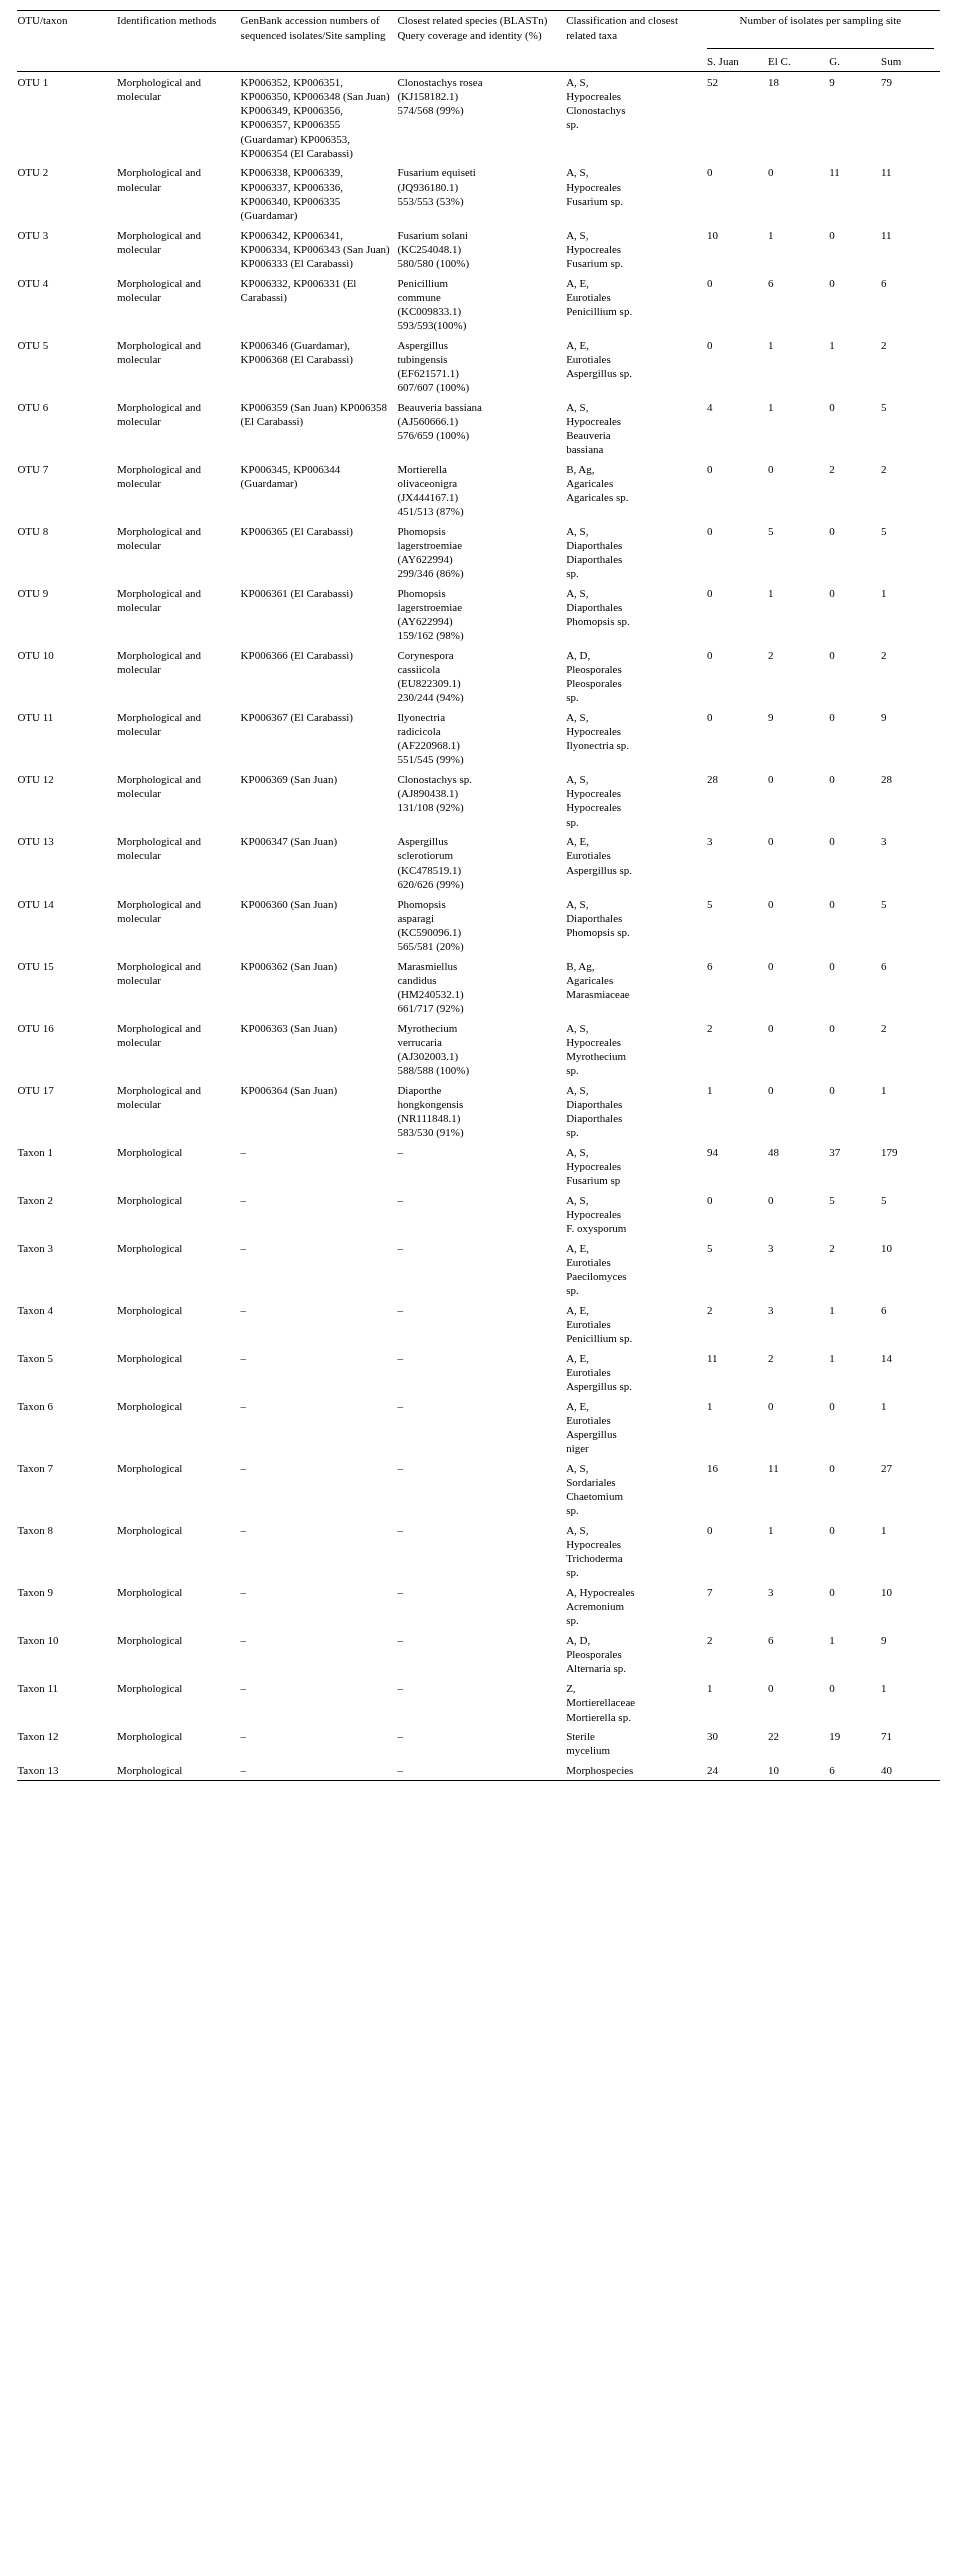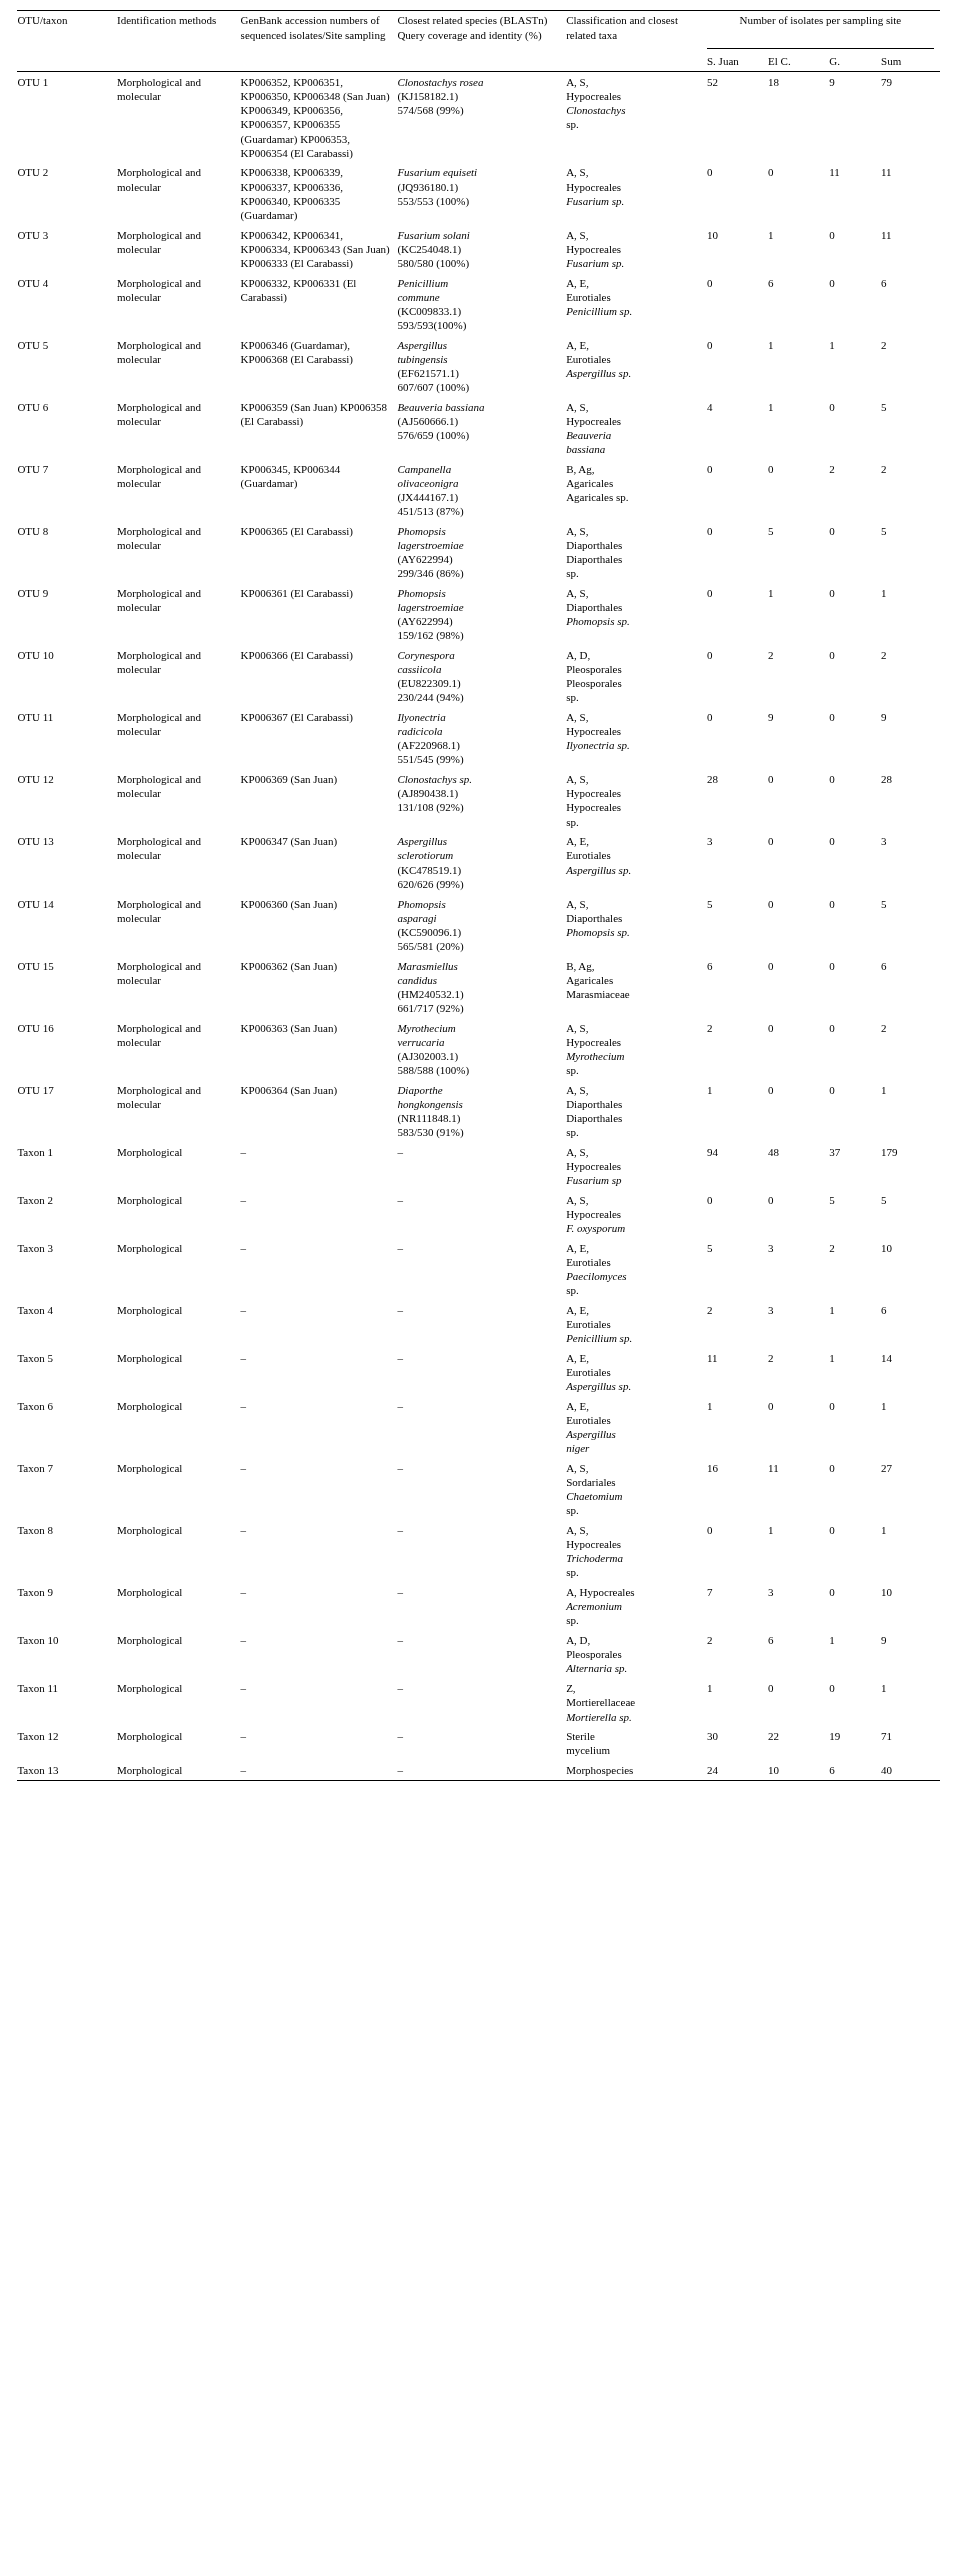--- a/index.html
+++ b/index.html
@@ -57,21 +57,20 @@
   }
   .num {
     text-align: center;
     padding-right: 0;
   }
   .numhdr {
     text-align: center;
     padding-right: 0;
   }
   .sp {
-    font-style: italic;
   }
   td.otu {
     white-space: normal;
   }
   .col1 { width: 75px; }
   .col2 { width: 93px; }
   .col3 { width: 118px; }
   .col4 { width: 127px; }
   .col5 { width: 106px; }
   .col6 { width: 46px; }
@@ -122,21 +121,21 @@
           <td><span>A, S,</span><br><span>Hypocreales</span><br><span class="sp">Clonostachys</span><br><span>sp.</span></td>
           <td class="num">52</td>
           <td class="num">18</td>
           <td class="num">9</td>
           <td class="num">79</td>
         </tr>
         <tr>
           <td class="otu">OTU 2</td>
           <td>Morphological and molecular</td>
           <td>KP006338, KP006339, KP006337, KP006336, KP006340, KP006335 (Guardamar)</td>
-          <td><span class="sp">Fusarium equiseti</span><br><span>(JQ936180.1)</span><br><span>553/553 (100%)</span></td>
+          <td><span class="sp">Fusarium equiseti</span><br><span>(JQ936180.1)</span><br><span>553/553 (53%)</span></td>
           <td><span>A, S,</span><br><span>Hypocreales</span><br><span class="sp">Fusarium sp.</span></td>
           <td class="num">0</td>
           <td class="num">0</td>
           <td class="num">11</td>
           <td class="num">11</td>
         </tr>
         <tr>
           <td class="otu">OTU 3</td>
           <td>Morphological and molecular</td>
           <td>KP006342, KP006341, KP006334, KP006343 (San Juan) KP006333 (El Carabassi)</td>
@@ -177,21 +176,21 @@
           <td><span>A, S,</span><br><span>Hypocreales</span><br><span class="sp">Beauveria</span><br><span class="sp">bassiana</span></td>
           <td class="num">4</td>
           <td class="num">1</td>
           <td class="num">0</td>
           <td class="num">5</td>
         </tr>
         <tr>
           <td class="otu">OTU 7</td>
           <td>Morphological and molecular</td>
           <td>KP006345, KP006344 (Guardamar)</td>
-          <td><span class="sp">Campanella</span><br><span class="sp">olivaceonigra</span><br><span>(JX444167.1)</span><br><span>451/513 (87%)</span></td>
+          <td><span class="sp">Mortierella</span><br><span class="sp">olivaceonigra</span><br><span>(JX444167.1)</span><br><span>451/513 (87%)</span></td>
           <td><span>B, Ag,</span><br><span>Agaricales</span><br><span>Agaricales sp.</span></td>
           <td class="num">0</td>
           <td class="num">0</td>
           <td class="num">2</td>
           <td class="num">2</td>
         </tr>
         <tr>
           <td class="otu">OTU 8</td>
           <td>Morphological and molecular</td>
           <td>KP006365 (El Carabassi)</td>

